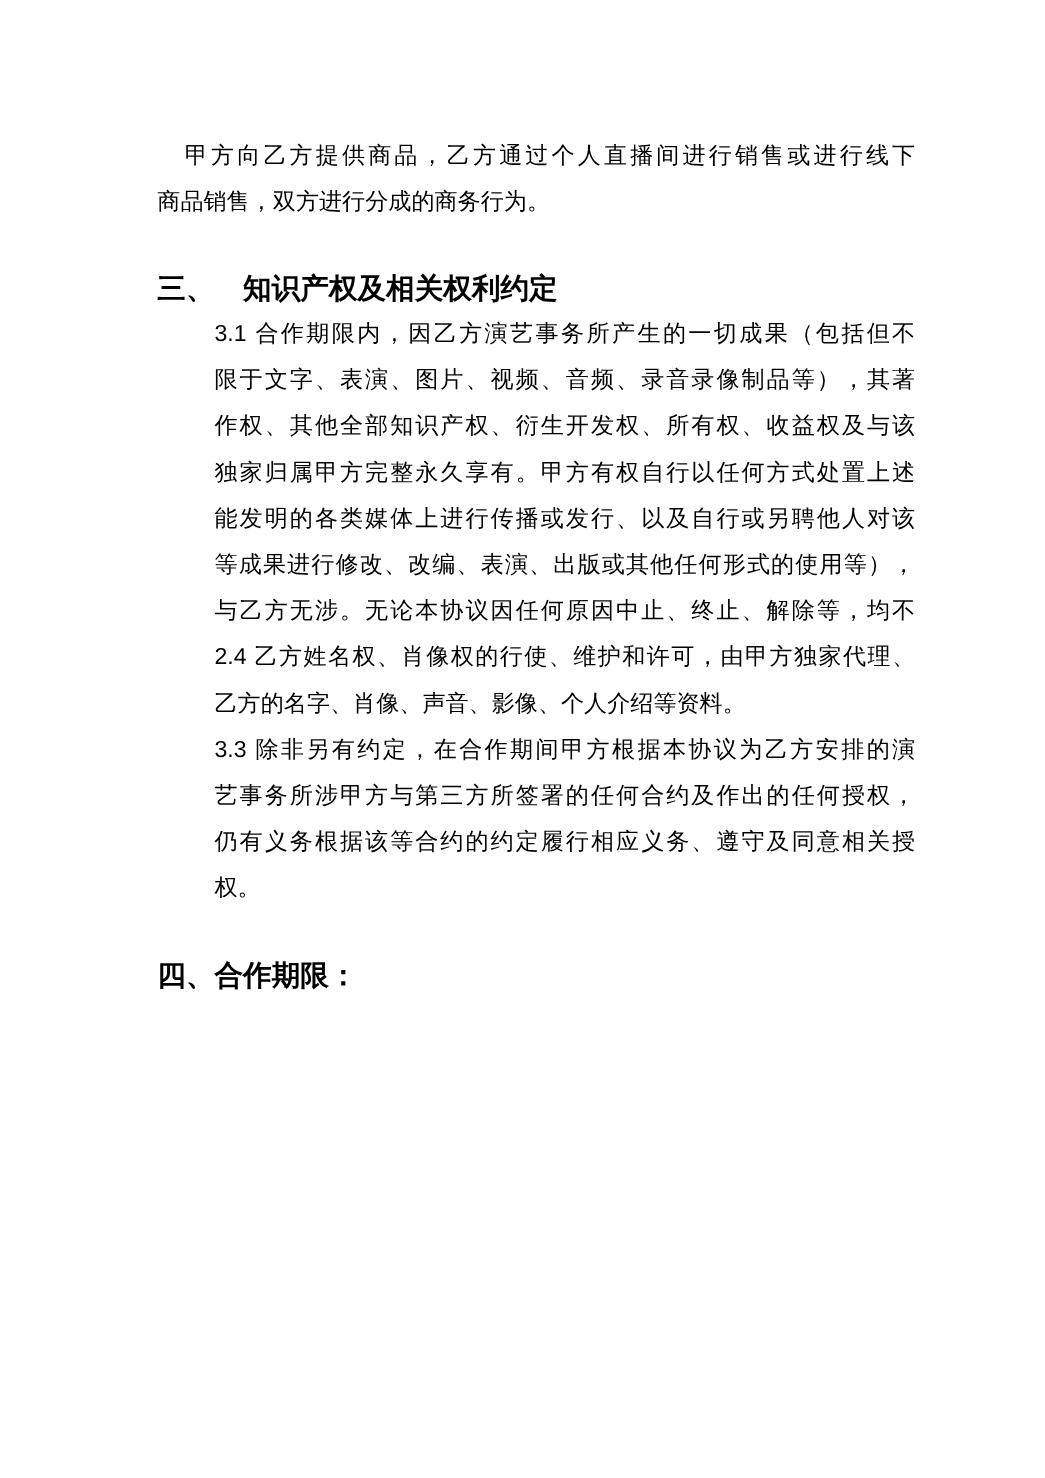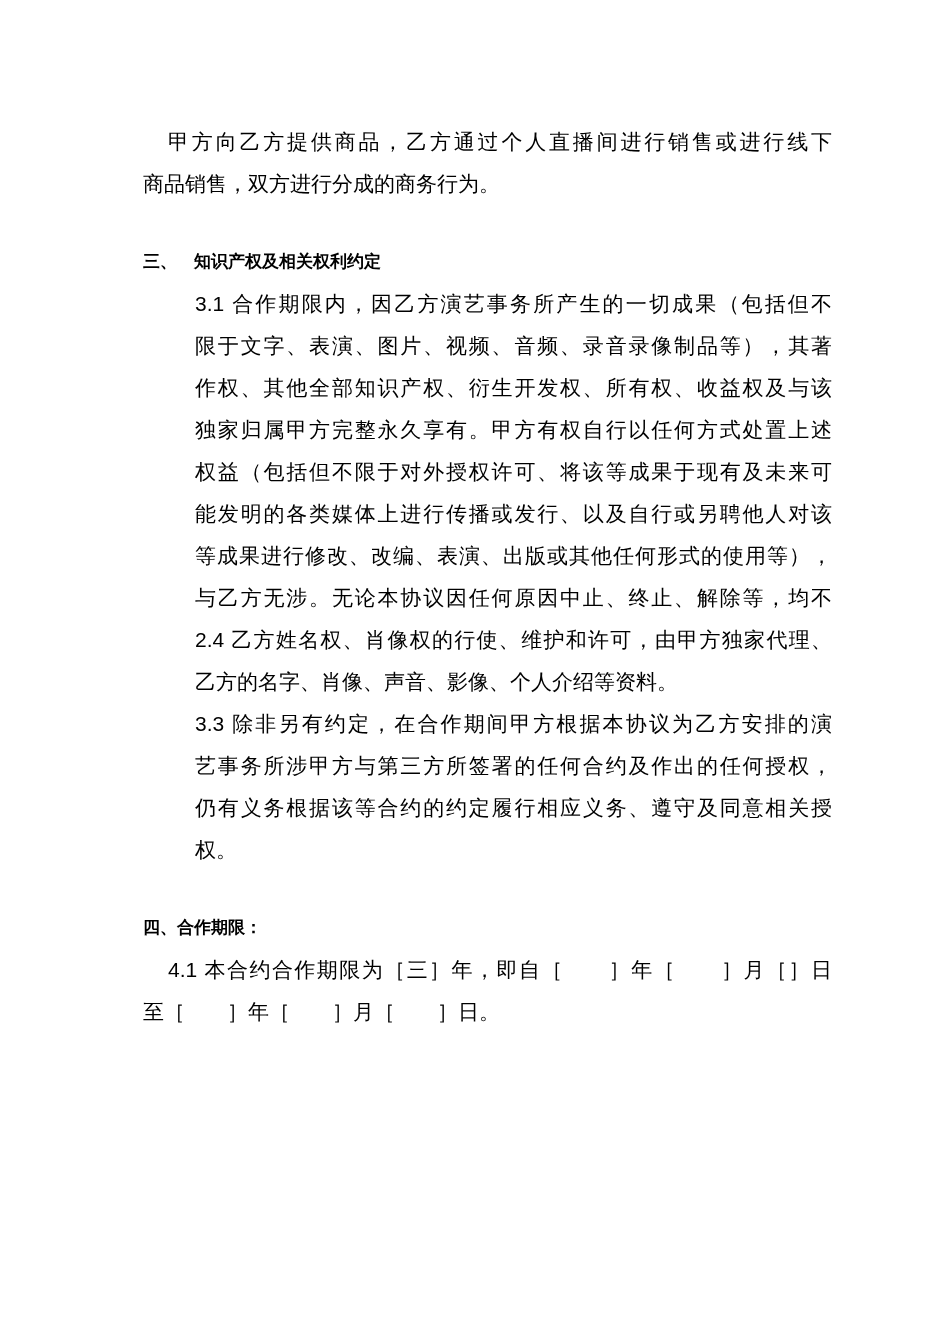--- a/index.html
+++ b/index.html
@@ -25,21 +25,21 @@
     font-weight: 500;
     text-align: justify;
     text-align-last: justify;
     white-space: pre-wrap;
     letter-spacing: 0;
   }
   .line.last { text-align-last: left; }
   .para.first-indent .line.first { text-indent: 25px; }
   .para.block-indent { margin-left: 52px; }
   .heading {
-    font-size: 17px;
+    font-size: 26px;
     line-height: 42px;
     font-weight: 800;
     margin-top: 36px;
     white-space: pre-wrap;
   }
   .page-number {
     position: absolute;
     top: 1242px;
     left: 0;
     width: 100%;
@@ -58,35 +58,30 @@
       <div class="para first-indent">
         <div class="line first">甲方向乙方提供商品，乙方通过个人直播间进行销售或进行线下</div>
         <div class="line last">商品销售，双方进行分成的商务行为。</div>
       </div>
       <div class="heading">三、　知识产权及相关权利约定</div>
       <div class="para block-indent">
         <div class="line">3.1 合作期限内，因乙方演艺事务所产生的一切成果（包括但不</div>
         <div class="line">限于文字、表演、图片、视频、音频、录音录像制品等），其著</div>
         <div class="line">作权、其他全部知识产权、衍生开发权、所有权、收益权及与该</div>
         <div class="line">独家归属甲方完整永久享有。甲方有权自行以任何方式处置上述</div>
-        <div class="line">权益（包括但不限于对外授权许可、将该等成果于现有及未来可</div>
         <div class="line">能发明的各类媒体上进行传播或发行、以及自行或另聘他人对该</div>
         <div class="line">等成果进行修改、改编、表演、出版或其他任何形式的使用等），</div>
         <div class="line">与乙方无涉。无论本协议因任何原因中止、终止、解除等，均不</div>
       </div>
       <div class="para block-indent">
         <div class="line">2.4 乙方姓名权、肖像权的行使、维护和许可，由甲方独家代理、</div>
         <div class="line last">乙方的名字、肖像、声音、影像、个人介绍等资料。</div>
       </div>
       <div class="para block-indent">
         <div class="line">3.3 除非另有约定，在合作期间甲方根据本协议为乙方安排的演</div>
         <div class="line">艺事务所涉甲方与第三方所签署的任何合约及作出的任何授权，</div>
         <div class="line">仍有义务根据该等合约的约定履行相应义务、遵守及同意相关授</div>
         <div class="line last">权。</div>
       </div>
       <div class="heading">四、合作期限：</div>
-      <div class="para first-indent">
-        <div class="line first">4.1 本合约合作期限为［三］年，即自［　　］年［　　］月［］日</div>
-        <div class="line last">至［　　］年［　　］月［　　］日。</div>
-      </div>
     </div>
   <div class="page-number">3</div>
 </div>
 
 </body></html>

